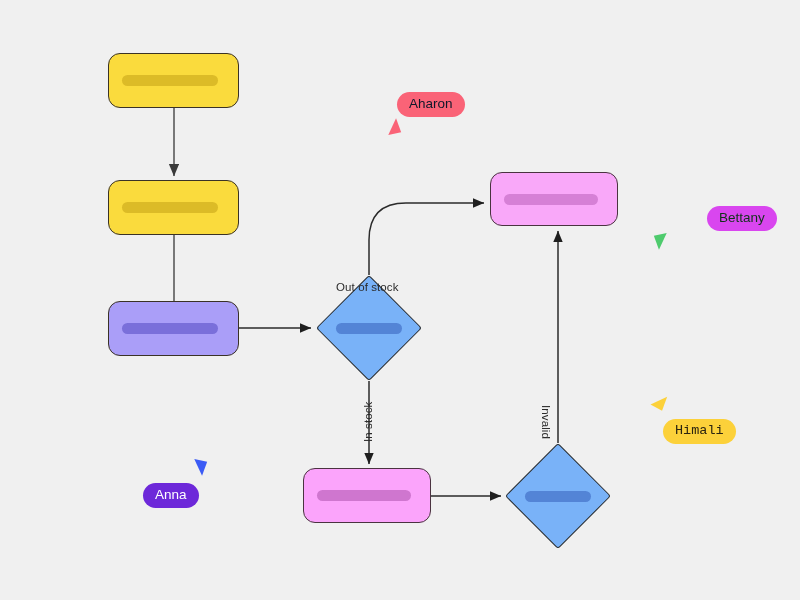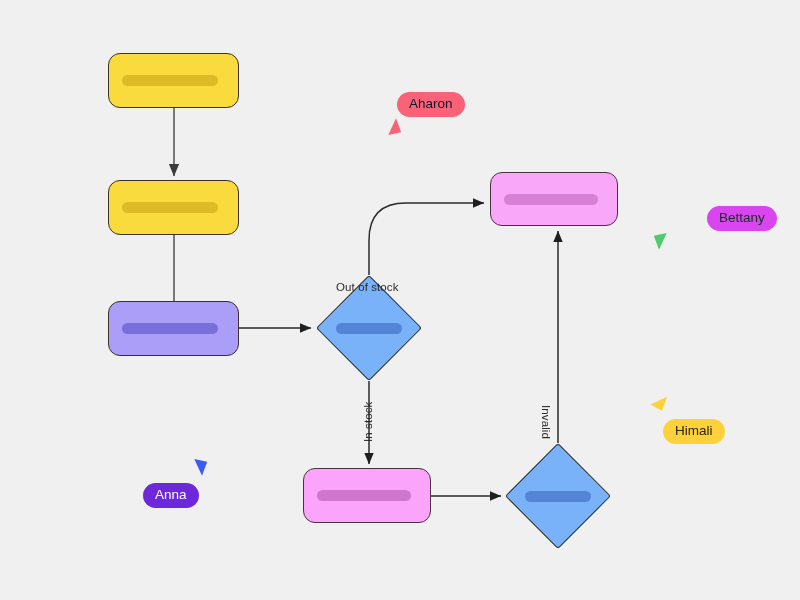--- a/index.html
+++ b/index.html
@@ -165,21 +165,21 @@
     <div class="pill" style="left:397px; top:92px; background:#fa6377; color:#0f172a;">Aharon</div>
   </div>
 
   <div class="cursor">
     <div class="pointer" style="left:656px; top:233px; border-left:13px solid #4ecb6d; border-bottom:13px solid transparent; border-top:2px solid transparent; transform:rotate(-20deg);"></div>
     <div class="pill" style="left:707px; top:206px; background:#d946ef; color:#10331a;">Bettany</div>
   </div>
 
   <div class="cursor">
     <div class="pointer" style="left:652px; top:394px; border-left:13px solid #fcd13a; border-bottom:13px solid transparent; border-top:2px solid transparent; transform:rotate(200deg);"></div>
-    <div class="pill" style="left:663px; top:419px; background:#fcd13a; color:#2b2410;">Himali</div>
+    <div class="pill" style="left:663px; top:419px; background:#fcd13a; color:#2b2410;font-family:Liberation Mono, monospace;">Himali</div>
   </div>
 
   <div class="cursor">
     <div class="pointer" style="left:192px; top:459px; border-right:13px solid #3b5bf5; border-bottom:13px solid transparent; border-top:2px solid transparent; transform:rotate(20deg);"></div>
     <div class="pill" style="left:143px; top:483px; background:#6d28d9; color:#ffffff;">Anna</div>
   </div>
 
 </div>
 
 </body></html>

